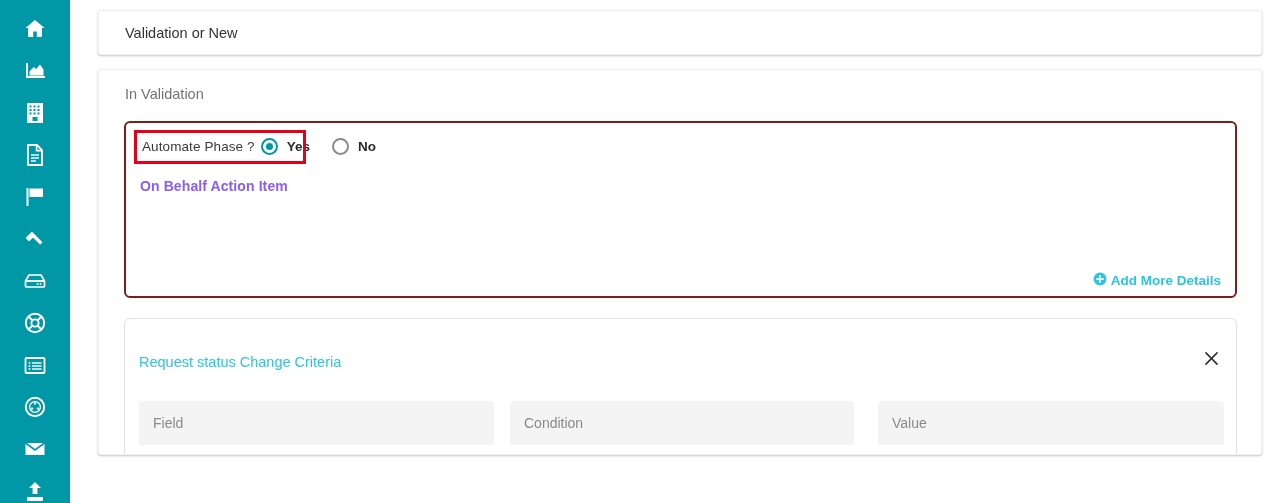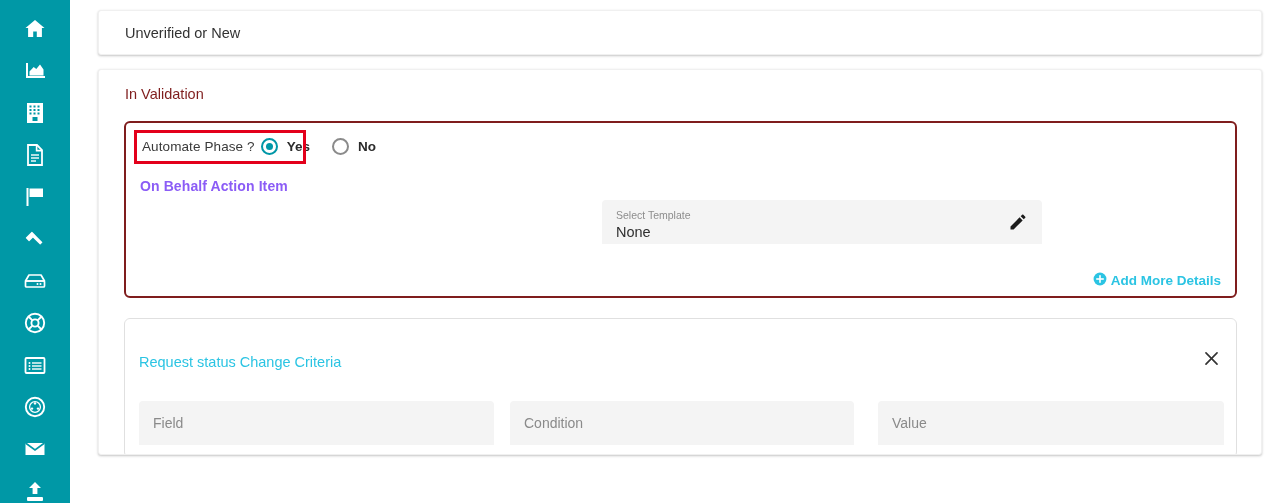--- a/index.html
+++ b/index.html
@@ -80,21 +80,21 @@
   .panel {
     width: 1164px;
     margin-top: 14px;
     padding: 0 0 8px 0;
     position: relative;
     height: 386px;
     overflow: hidden;
   }
   .panel-title {
     font-size: 14.5px;
-    color: #7f1d1d;
+    color: #737373;
     padding: 16px 17px 0 26px;
   }
 
   
   .inner-box {
     position: absolute;
     left: 25px;
     top: 51px;
     width: 1113px;
     height: 177px;
@@ -406,21 +406,21 @@
         </svg>
       </span>
     </div>
 
   </nav>
 
   <main class="content">
 
     <section class="card accordion">
       <div class="accordion-row">
-        <span>Unverified or New</span>
+        <span>Validation or New</span>
       </div>
     </section>
 
     <section class="card panel">
 
       <div class="panel-title">In Validation</div>
 
       <div class="inner-box">
 
         <div class="radio-row">
@@ -430,29 +430,20 @@
             <span class="radio-label">Yes</span>
             <span class="radio"></span>
             <span class="radio-label">No</span>
           </div>
         </div>
         <div class="redbox"></div>
 
         <div class="cyan-heading">On Behalf Action Item</div>
 
 
-        <div class="filled-field" style="left:476px; top:77px; width:440px; height:44px;">
-          <span class="fl-label">Select Template</span>
-          <span class="fl-value">None</span>
-          <span class="pencil-btn">
-            <svg width="20" height="20" viewBox="0 0 24 24" fill="#1c1c1c">
-              <path d="M3 17.3V21h3.7L17.6 10.1l-3.7-3.7L3 17.3zM20.7 7c.4-.4.4-1 0-1.4l-2.3-2.3c-.4-.4-1-.4-1.4 0l-1.8 1.8 3.7 3.7L20.7 7z"></path>
-            </svg>
-          </span>
-        </div>
 
         <div class="add-more">
           <span>
             <svg width="14" height="14" viewBox="0 0 24 24" fill="#2bc4e3">
               <circle cx="12" cy="12" r="11"></circle>
               <rect x="10.6" y="5.5" width="2.8" height="13" fill="#ffffff"></rect>
               <rect x="5.5" y="10.6" width="13" height="2.8" fill="#ffffff"></rect>
             </svg>
           </span>
           <span>Add More Details</span>

